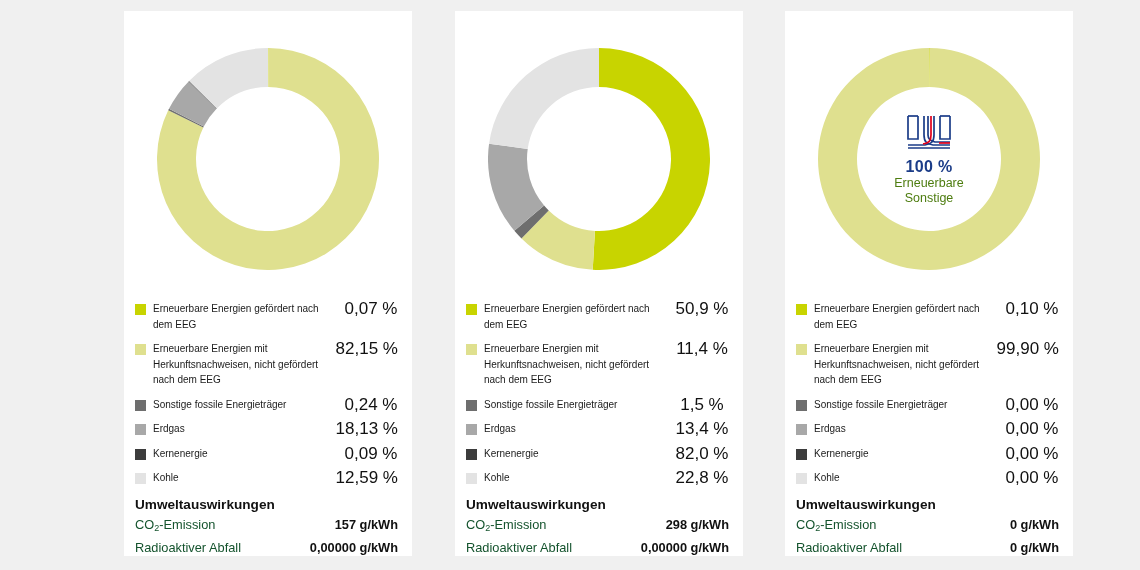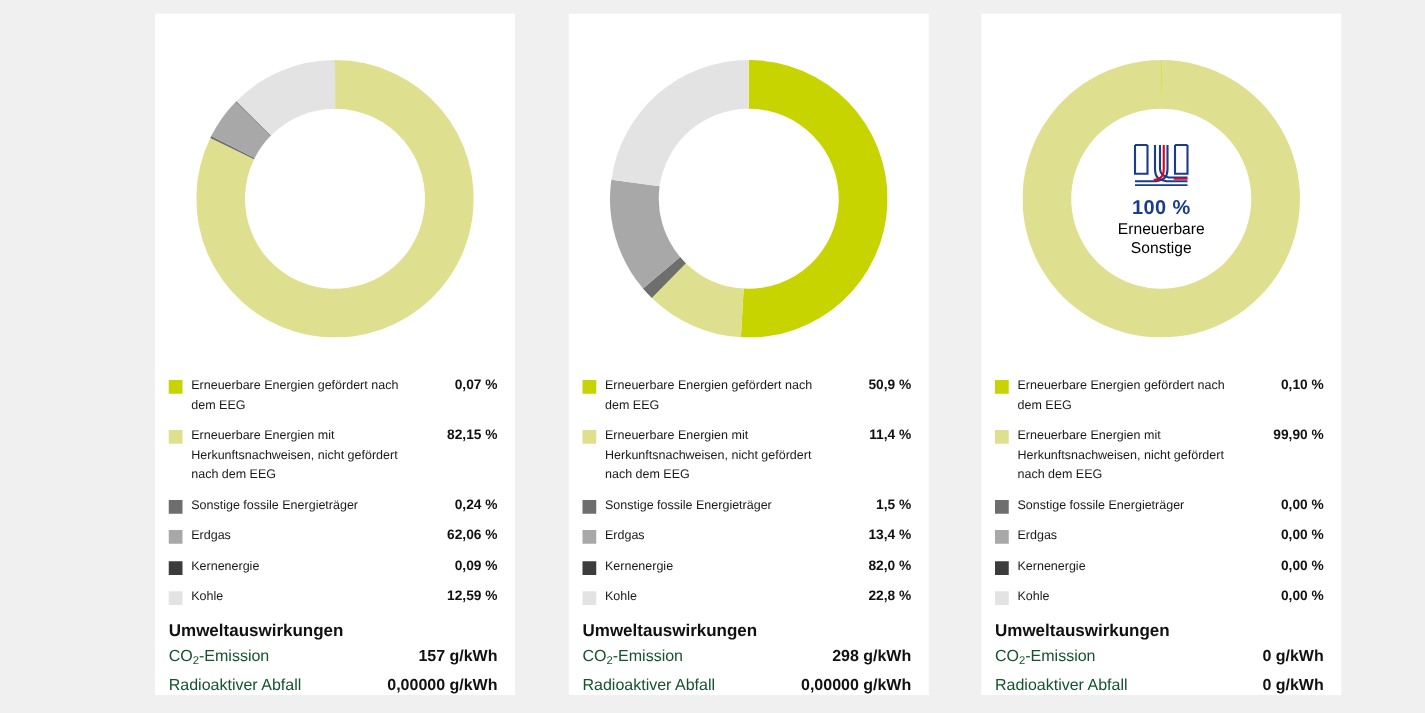--- a/index.html
+++ b/index.html
@@ -65,21 +65,21 @@
   }
   .logo-mark { margin-bottom: 5px; }
   .center-pct {
     color: #1b3c88;
     font-size: 16px;
     font-weight: bold;
     line-height: 18px;
     letter-spacing: 0.3px;
   }
   .center-sub {
-    color: #000000;
+    color: #4d7c0f;
     font-size: 12.5px;
     line-height: 15px;
     text-align: center;
   }
 
   
   .legend {
     padding: 0 14px 0 11px;
     box-sizing: border-box;
   }
@@ -97,26 +97,26 @@
   }
   .legend-label {
     flex: 1 1 auto;
     font-size: 10px;
     line-height: 15.5px;
     color: #1a1a1a;
     padding-right: 6px;
   }
   .legend-value {
     flex: 0 0 auto;
-    font-size: 11px;
+    font-size: 17px;
     line-height: 15.5px;
-    font-weight: bold;
+    font-weight: normal;
     color: #111111;
     white-space: nowrap;
-    text-align: right;
+    text-align: center;
     min-width: 54px;
   }
 
   
   .impact {
     padding: 0 14px 0 11px;
     box-sizing: border-box;
     margin-top: 1px;
   }
   .impact-title {
@@ -177,21 +177,21 @@
         <span class="legend-value">82,15 %</span>
       </div>
       <div class="legend-row">
         <span class="swatch" style="background:#6e6e6e"></span>
         <span class="legend-label">Sonstige fossile Energieträger</span>
         <span class="legend-value">0,24 %</span>
       </div>
       <div class="legend-row">
         <span class="swatch" style="background:#a8a8a8"></span>
         <span class="legend-label">Erdgas</span>
-        <span class="legend-value">62,06 %</span>
+        <span class="legend-value">18,13 %</span>
       </div>
       <div class="legend-row">
         <span class="swatch" style="background:#3c3c3c"></span>
         <span class="legend-label">Kernenergie</span>
         <span class="legend-value">0,09 %</span>
       </div>
       <div class="legend-row">
         <span class="swatch" style="background:#e3e3e3"></span>
         <span class="legend-label">Kohle</span>
         <span class="legend-value">12,59 %</span>

